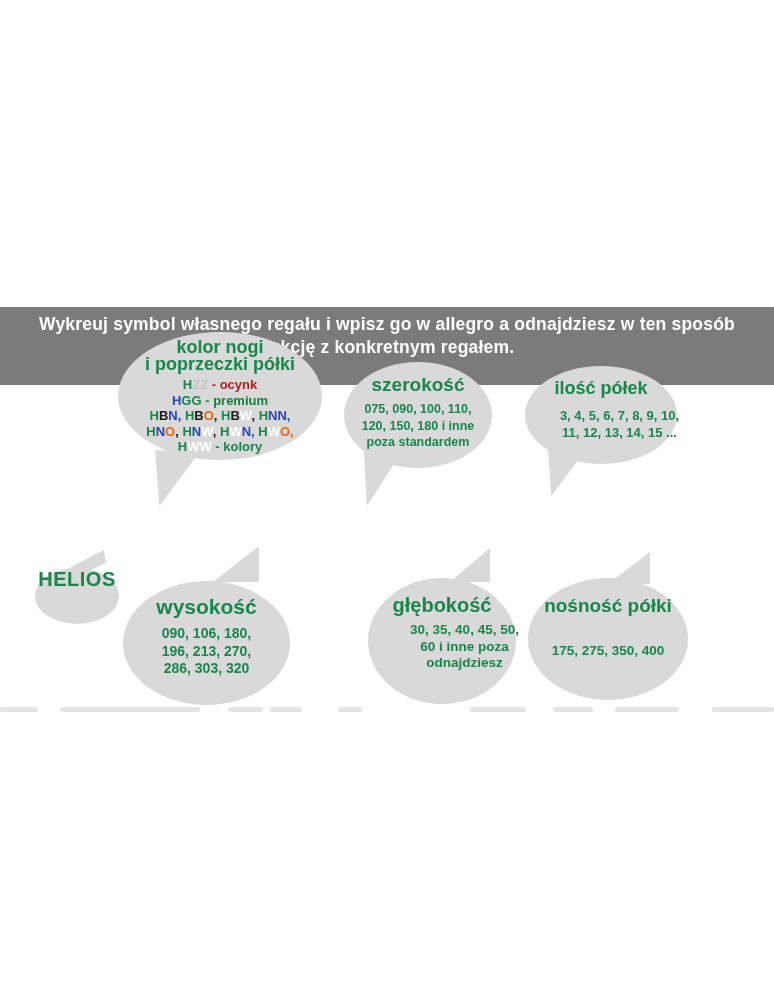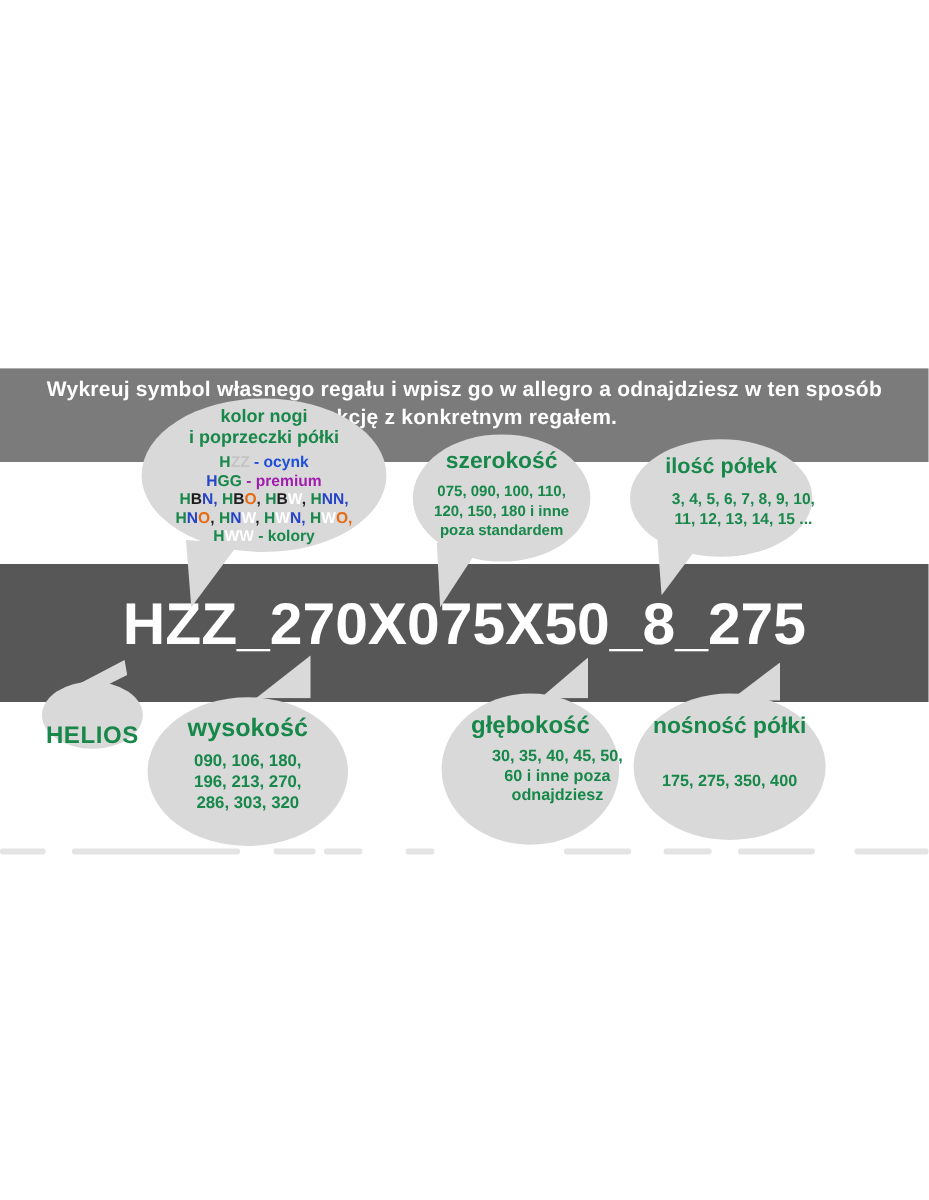--- a/index.html
+++ b/index.html
@@ -36,32 +36,32 @@
   .tail-nos     {left:608px;top:552px;width:42px;height:32px;clip-path:polygon(100% 0,100% 100%,0 100%);}
   
   .bubble{
     position:absolute;background:var(--bubble);border-radius:50%;z-index:4;
     display:flex;flex-direction:column;align-items:center;justify-content:flex-start;
     text-align:center;color:var(--green);
   }
   .bubble .title{font-weight:700;color:var(--green);}
   .bline{font-weight:700;color:var(--green);white-space:nowrap;}
   .b-color {left:118px;top:332px;width:204px;height:128px;padding-top:0;}
-  .b-color .title{font-size:15px;line-height:17px;margin-top:7px;}
+  .b-color .title{font-size:18px;line-height:17px;margin-top:7px;}
   .b-color .body{margin-top:4px;}
   .b-color .bline{font-size:13px;line-height:15.5px;}
   .b-szer  {left:344px;top:362px;width:148px;height:106px;}
   .b-szer .title{font-size:19px;line-height:21px;margin-top:12px;}
   .b-szer .body{margin-top:6px;}
   .b-szer .bline{font-size:12.5px;line-height:16.5px;}
   .b-ilosc {left:525px;top:366px;width:152px;height:98px;}
   .b-ilosc .title{font-size:18px;line-height:20px;margin-top:12px;}
   .b-ilosc .body{margin-top:9px;}
   .b-ilosc .bline{font-size:13px;line-height:17px;margin-left:37px;}
-  .b-helios{left:35px;top:568px;width:84px;height:56px;justify-content:flex-end;}
+  .b-helios{left:35px;top:568px;width:84px;height:56px;justify-content:flex-start;}
   .b-helios .title{font-size:20px;line-height:22px;letter-spacing:.5px;}
   .b-wys   {left:123px;top:581px;width:167px;height:124px;}
   .b-wys .title{font-size:21px;line-height:23px;margin-top:14px;}
   .b-wys .body{margin-top:7px;text-align:center;}
   .b-wys .bline{font-size:14px;line-height:17.5px;}
   .b-gleb  {left:368px;top:578px;width:148px;height:126px;}
   .b-gleb .title{font-size:20px;line-height:22px;margin-top:16px;}
   .b-gleb .body{margin-top:6px;}
   .b-gleb .bline{font-size:13.5px;line-height:16.5px;margin-left:45px;}
   .b-nos   {left:528px;top:578px;width:160px;height:122px;}
@@ -83,40 +83,37 @@
   <div class="smudge" style="left:338px;width:24px"></div>
   <div class="smudge" style="left:470px;width:56px"></div>
   <div class="smudge" style="left:553px;width:40px"></div>
   <div class="smudge" style="left:615px;width:64px"></div>
   <div class="smudge" style="left:712px;width:62px"></div>
 
   <div class="band-top">
     <p class="banner-text">Wykreuj symbol własnego regału i wpisz go w allegro a odnajdziesz w ten sposób aukcję z konkretnym regałem.</p>
   </div>
 
-  <div class="band-dark">
-    <h1 class="code-text">HZZ_270X075X50_8_275</h1>
-  </div>
 
   <div class="tail tail-color"></div>
   <div class="tail tail-szer"></div>
   <div class="tail tail-ilosc"></div>
   <div class="tail tail-helios"></div>
   <div class="tail tail-wys"></div>
   <div class="tail tail-gleb"></div>
   <div class="tail tail-nos"></div>
 
   <div class="bubble b-color">
     <div class="title">
       <div>kolor nogi</div>
       <div>i poprzeczki półki</div>
     </div>
     <div class="body">
-        <div class="bline"><span style="color: rgb(23, 135, 74);">H</span><span style="color: rgb(196, 196, 196);">ZZ</span><span style="color: #1d4ed8;"> - ocynk</span></div>
-        <div class="bline"><span style="color: rgb(38, 68, 199);">H</span><span style="color: rgb(23, 135, 74);">GG</span><span style="color: #a21caf;"> - premium</span></div>
+        <div class="bline"><span style="color: rgb(23, 135, 74);">H</span><span style="color: rgb(196, 196, 196);">ZZ</span><span style="color: #b91c1c;"> - ocynk</span></div>
+        <div class="bline"><span style="color: rgb(38, 68, 199);">H</span><span style="color: rgb(23, 135, 74);">GG</span><span style="color: #15803d;"> - premium</span></div>
         <div class="bline"><span style="color: rgb(23, 135, 74);">H</span><span style="color: rgb(29, 29, 29);">B</span><span style="color: rgb(38, 68, 199);">N</span><span style="color: rgb(38, 68, 199);">, </span><span style="color: rgb(23, 135, 74);">H</span><span style="color: rgb(29, 29, 29);">B</span><span style="color: rgb(232, 106, 16);">O</span><span style="color: rgb(29, 29, 29);">, </span><span style="color: rgb(23, 135, 74);">H</span><span style="color: rgb(29, 29, 29);">B</span><span style="color: rgb(255, 255, 255);">W</span><span style="color: rgb(29, 29, 29);">, </span><span style="color: rgb(23, 135, 74);">H</span><span style="color: rgb(38, 68, 199);">NN</span><span style="color: rgb(38, 68, 199);">,</span></div>
         <div class="bline"><span style="color: rgb(23, 135, 74);">H</span><span style="color: rgb(38, 68, 199);">N</span><span style="color: rgb(232, 106, 16);">O</span><span style="color: rgb(29, 29, 29);">, </span><span style="color: rgb(23, 135, 74);">H</span><span style="color: rgb(38, 68, 199);">N</span><span style="color: rgb(255, 255, 255);">W</span><span style="color: rgb(29, 29, 29);">, </span><span style="color: rgb(23, 135, 74);">H</span><span style="color: rgb(255, 255, 255);">W</span><span style="color: rgb(38, 68, 199);">N</span><span style="color: rgb(38, 68, 199);">, </span><span style="color: rgb(23, 135, 74);">H</span><span style="color: rgb(255, 255, 255);">W</span><span style="color: rgb(232, 106, 16);">O</span><span style="color: rgb(232, 106, 16);">,</span></div>
         <div class="bline"><span style="color: rgb(23, 135, 74);">H</span><span style="color: rgb(255, 255, 255); margin-top: 37px;">WW</span><span style="color: rgb(23, 135, 74);"> - kolory</span></div>
       </div>
   </div>
 
   <div class="bubble b-szer">
     <div class="title">szerokość</div>
     <div class="body">
         <div class="bline">075, 090, 100, 110,</div>

